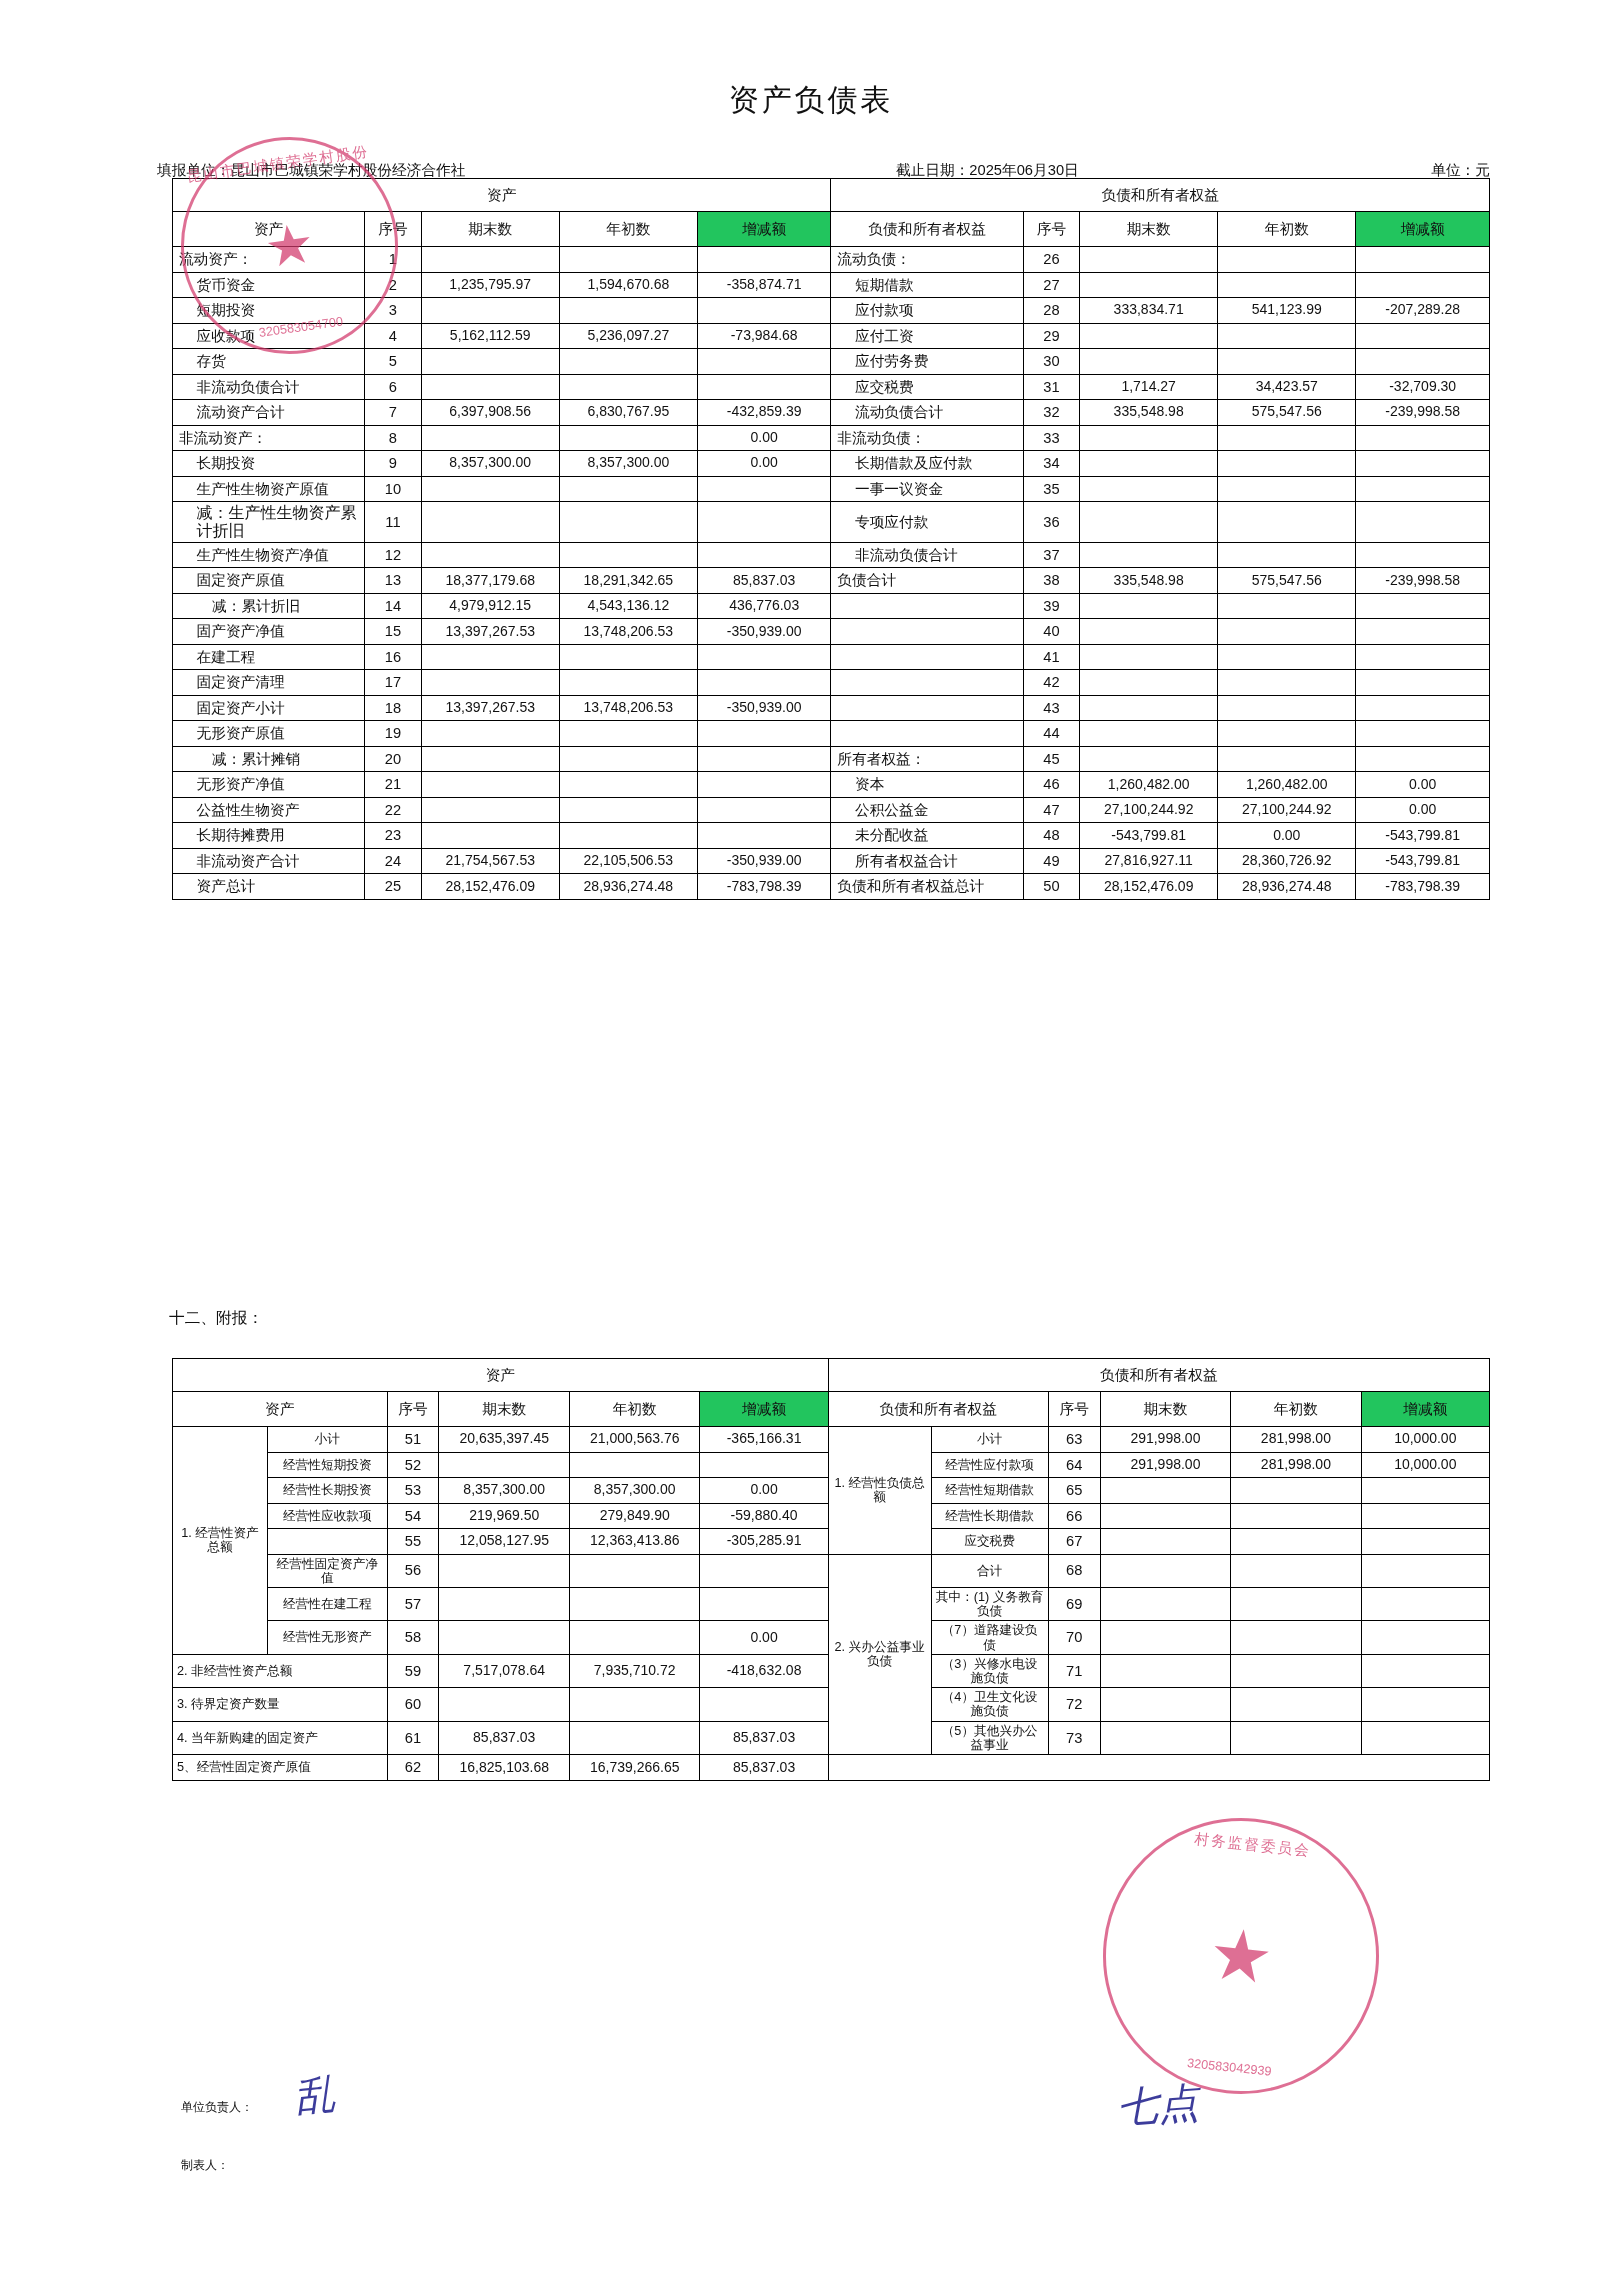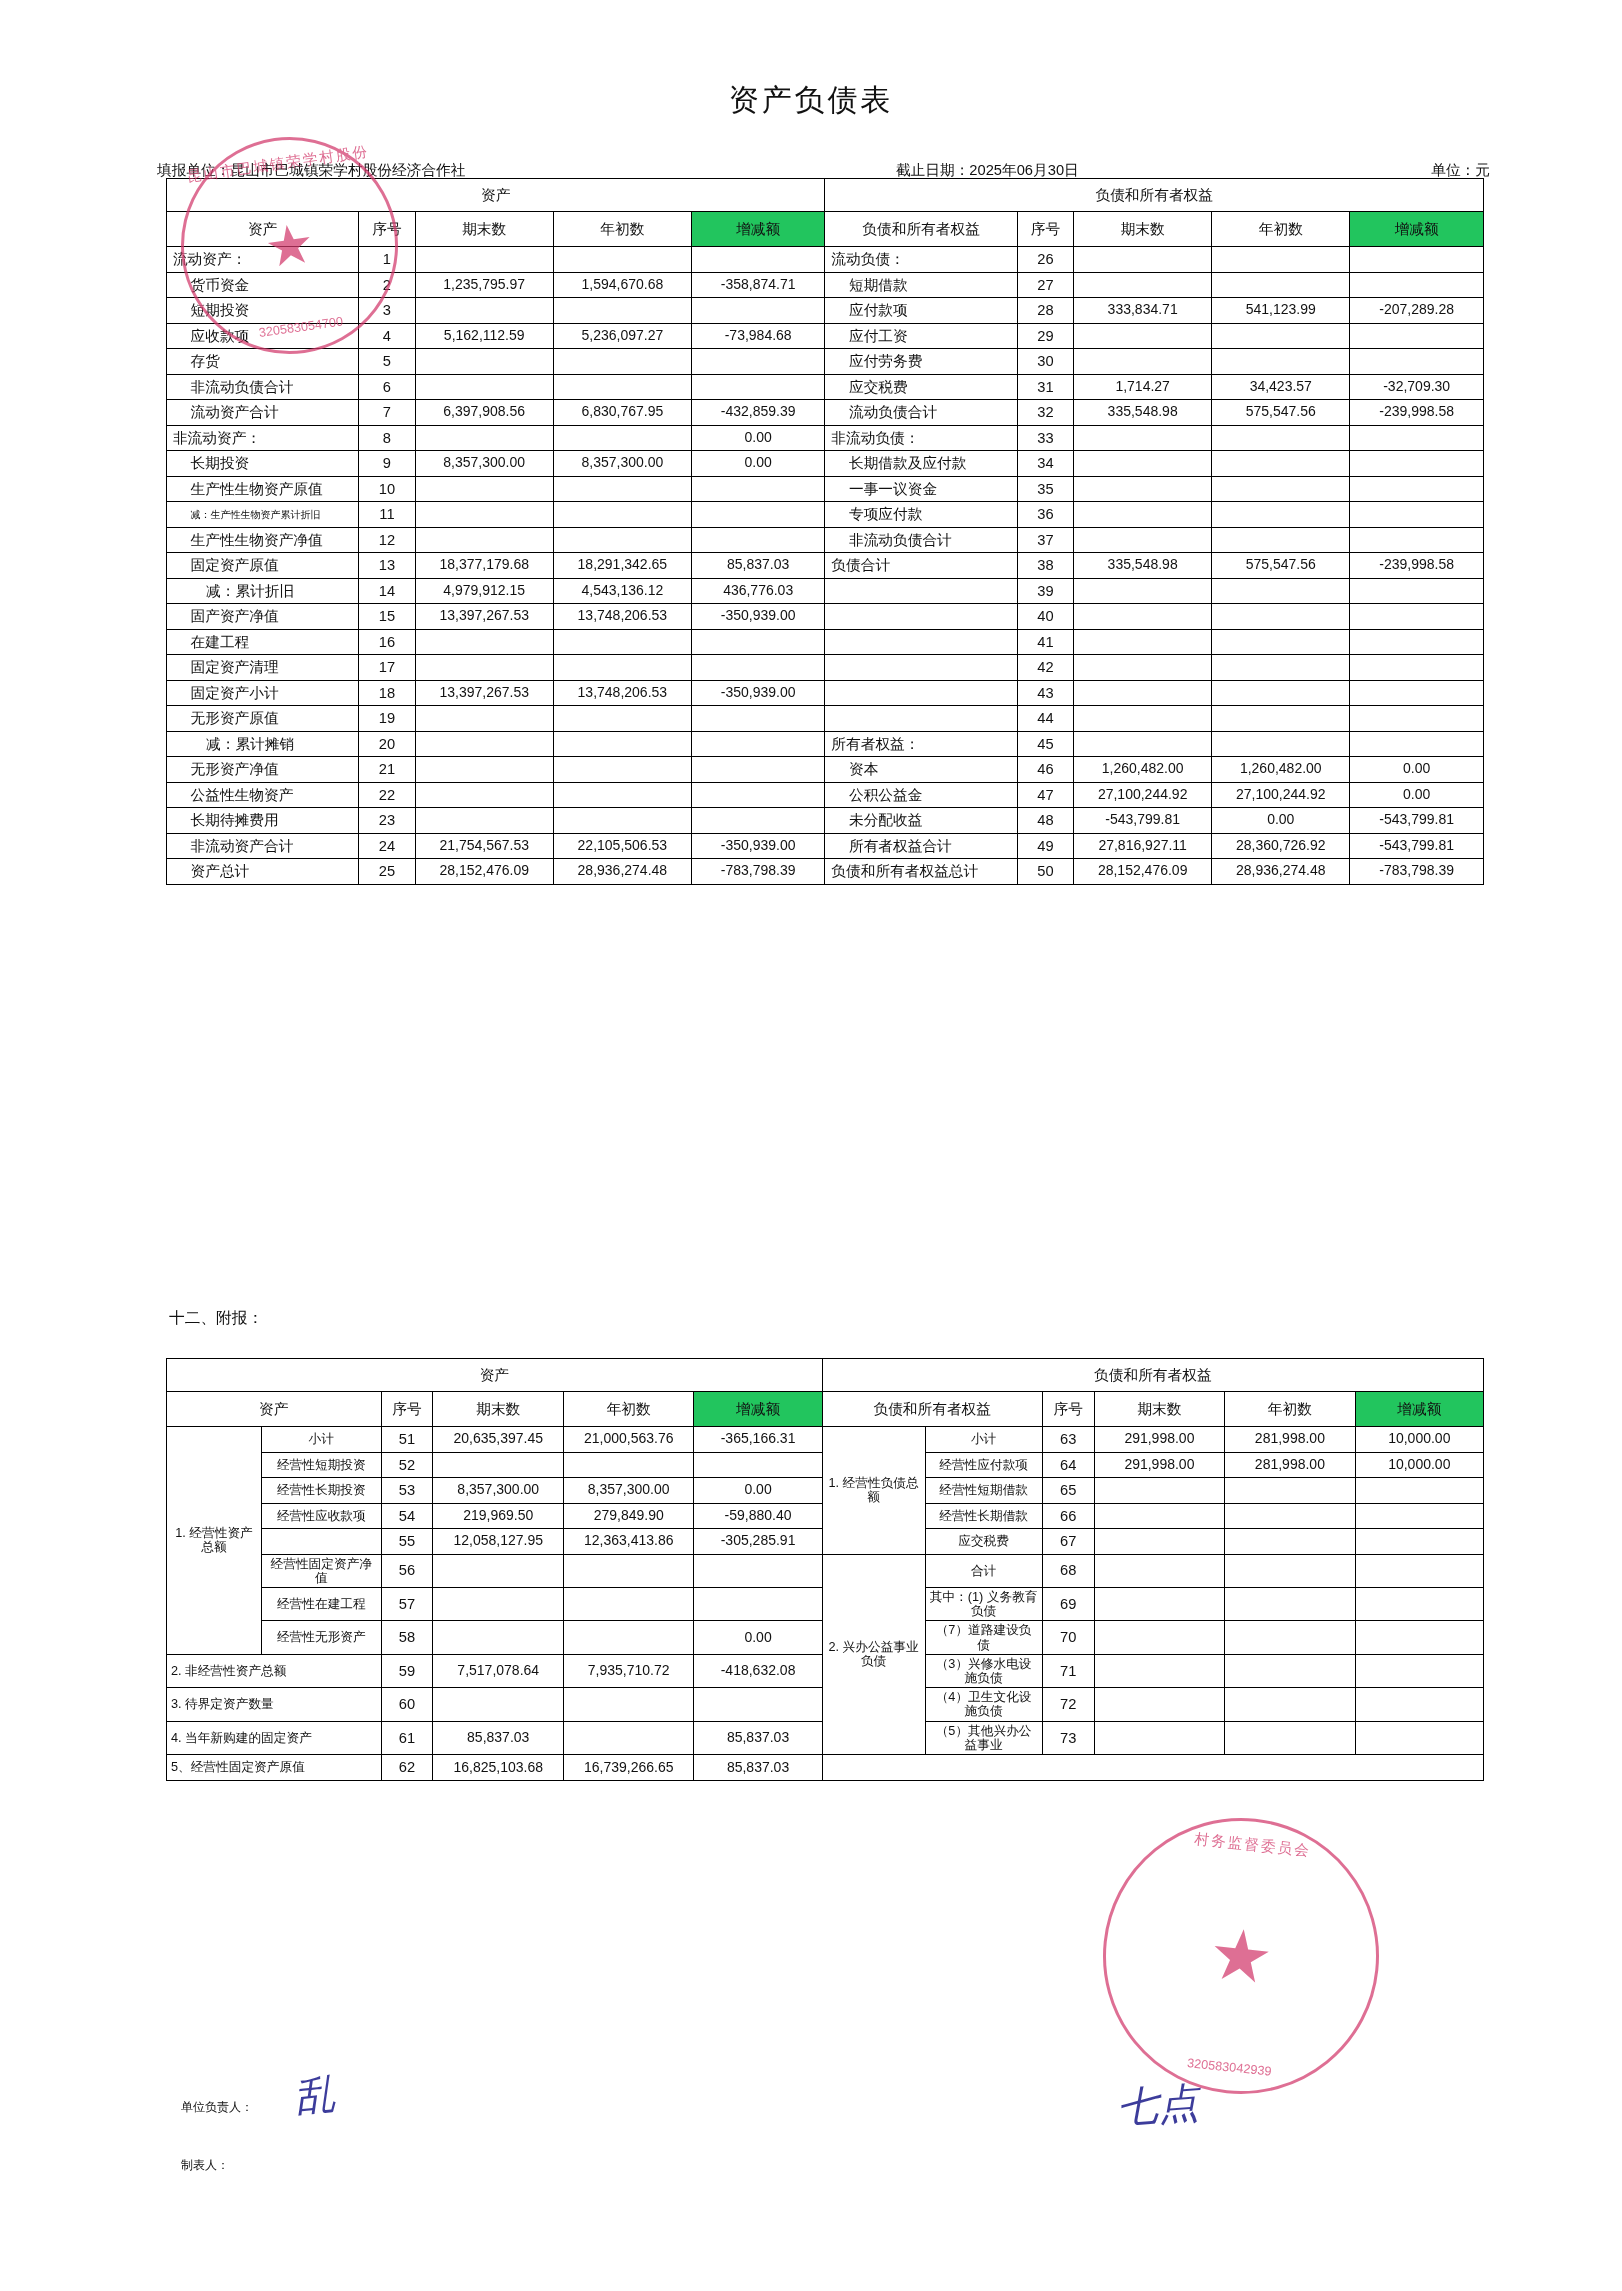--- a/index.html
+++ b/index.html
@@ -40,21 +40,21 @@
     display: flex;
     justify-content: space-between;
   }
   .meta .m-center { margin-left: 78px; }
   table {
     border-collapse: collapse;
     table-layout: fixed;
   }
   table.main, table.sub {
     position: absolute;
-    left: 166px;
+    left: 172px;
     width: 1318px;
     font-size: 14.7px;
   }
   table.main { top: 178px; }
   table.sub  { top: 1358px; }
   td, th {
     border: 1px solid #000;
     padding: 2px 3.9px;
     vertical-align: middle;
     line-height: 1.12;
@@ -71,21 +71,21 @@
   .hdr {
     text-align: center;
     height: 35px;
   }
   .hdr.delta, td.delta-h { background: #22c55e; }
   .c { text-align: center; }
   .l { text-align: left; }
   .ind0 { padding-left: 5.9px; }
   .ind1 { padding-left: 23.5px; }
   .ind2 { padding-left: 39px; }
-  .tiny { font-size: 10px; }
+  .tiny { font-size: 16px; }
   .small { font-size: 12.7px; }
   .numcell { font-size: 14px; text-align: center; }
   .note {
     position: absolute;
     left: 169px;
     top: 1308px;
     font-size: 15.7px;
   }
   .signrow {
     position: absolute;

